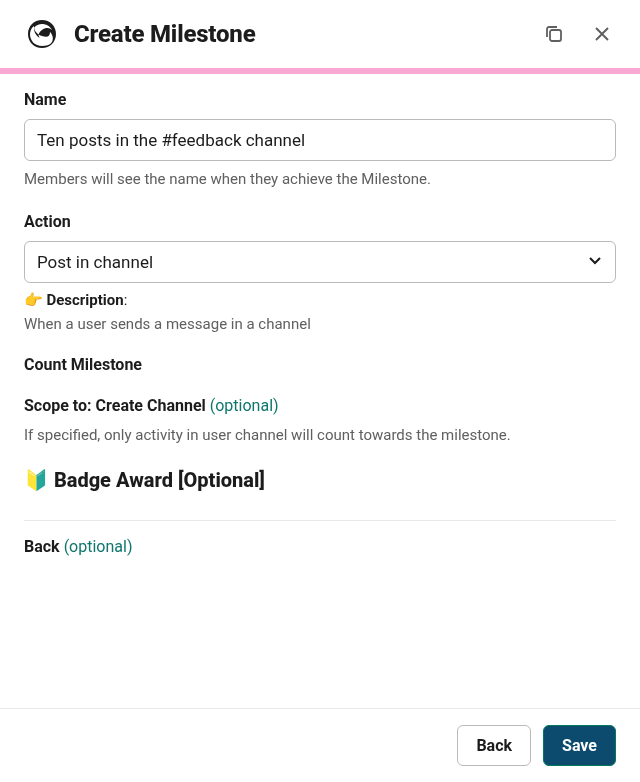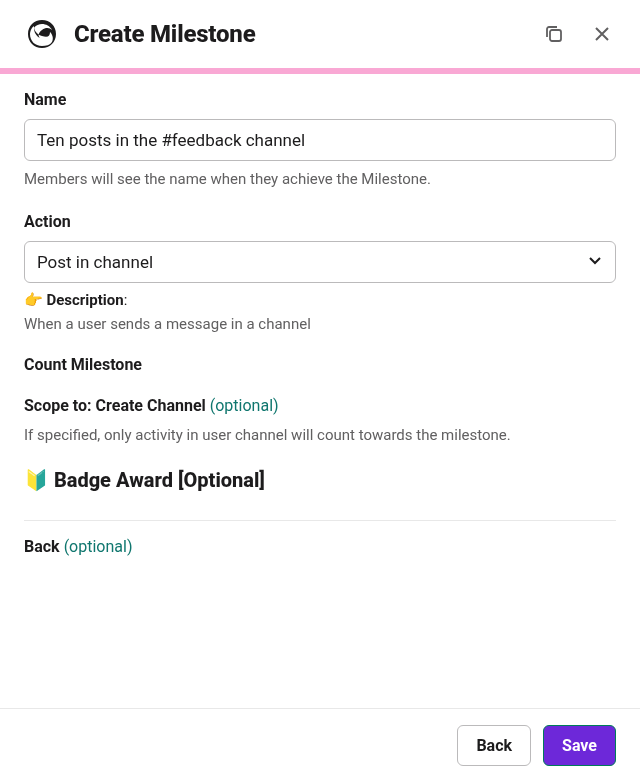--- a/index.html
+++ b/index.html
@@ -135,21 +135,21 @@
       border-radius: 6px;
       cursor: pointer;
       font-family: inherit;
     }
     .btn-secondary {
       background: #fff;
       border: 1px solid #bbbabb;
       color: #1d1c1d;
     }
     .btn-primary {
-      background: #6d28d9;
+      background: #0c4a6e;
       border: 1px solid #007a5a;
       color: #fff;
     }
     .emoji {
       display: inline-block;
     }
   </style>
 </head>
 <body>
 

